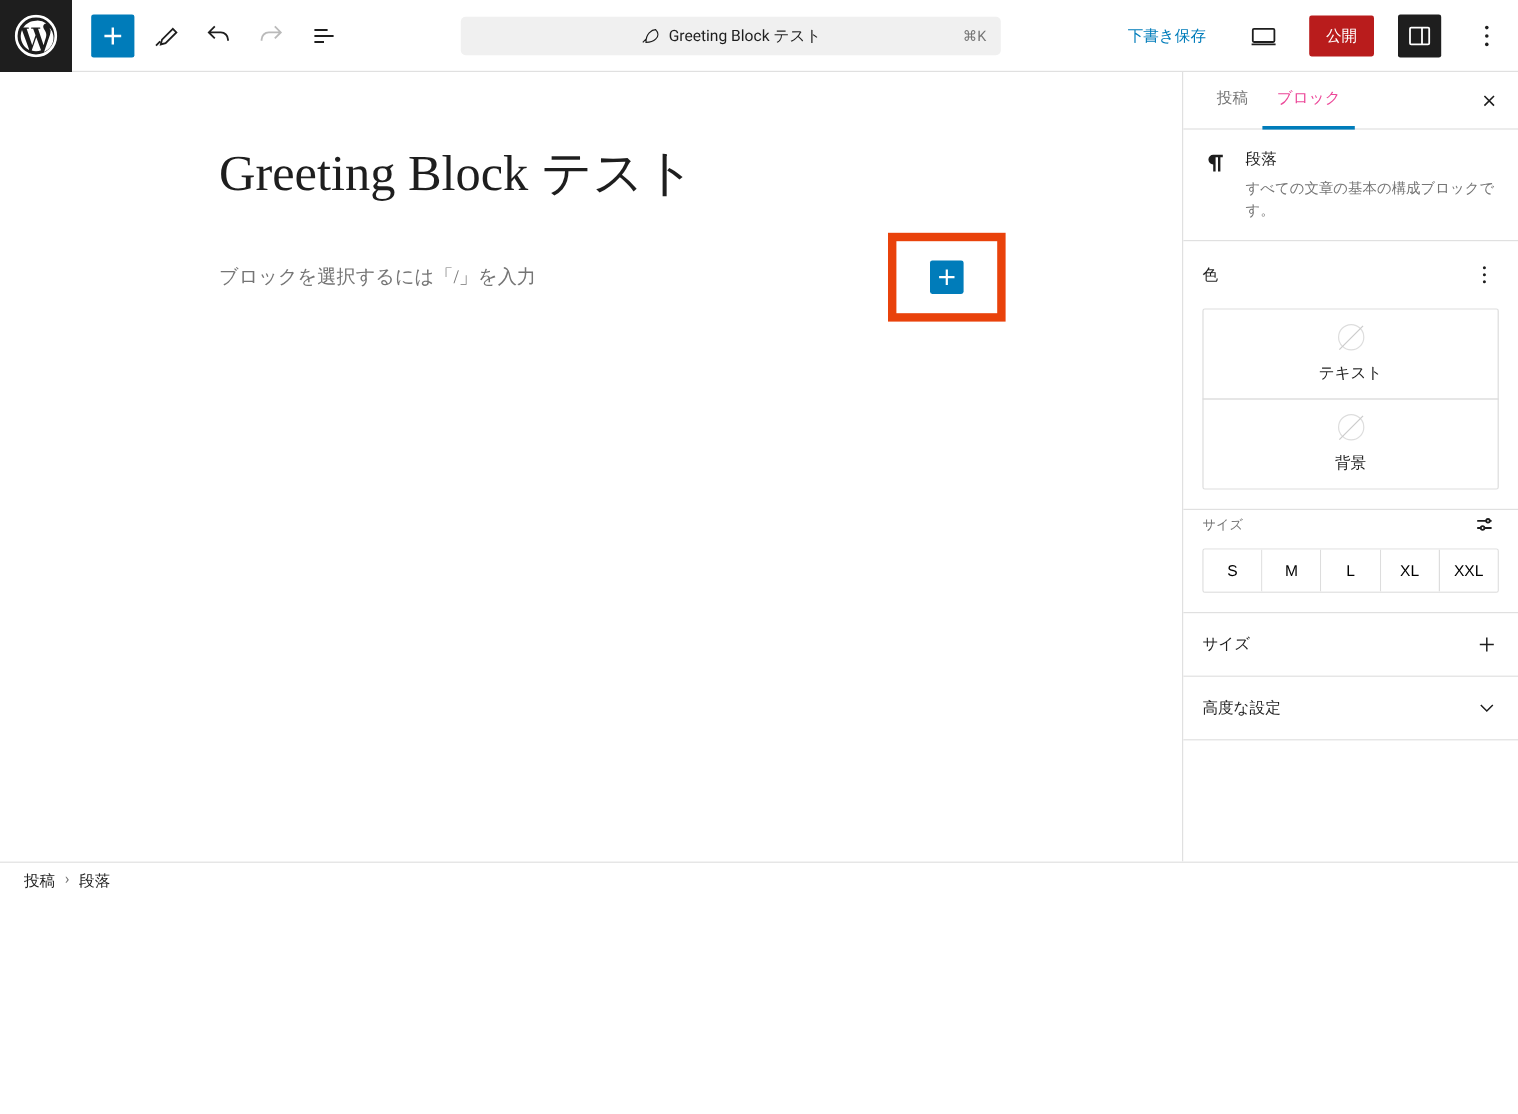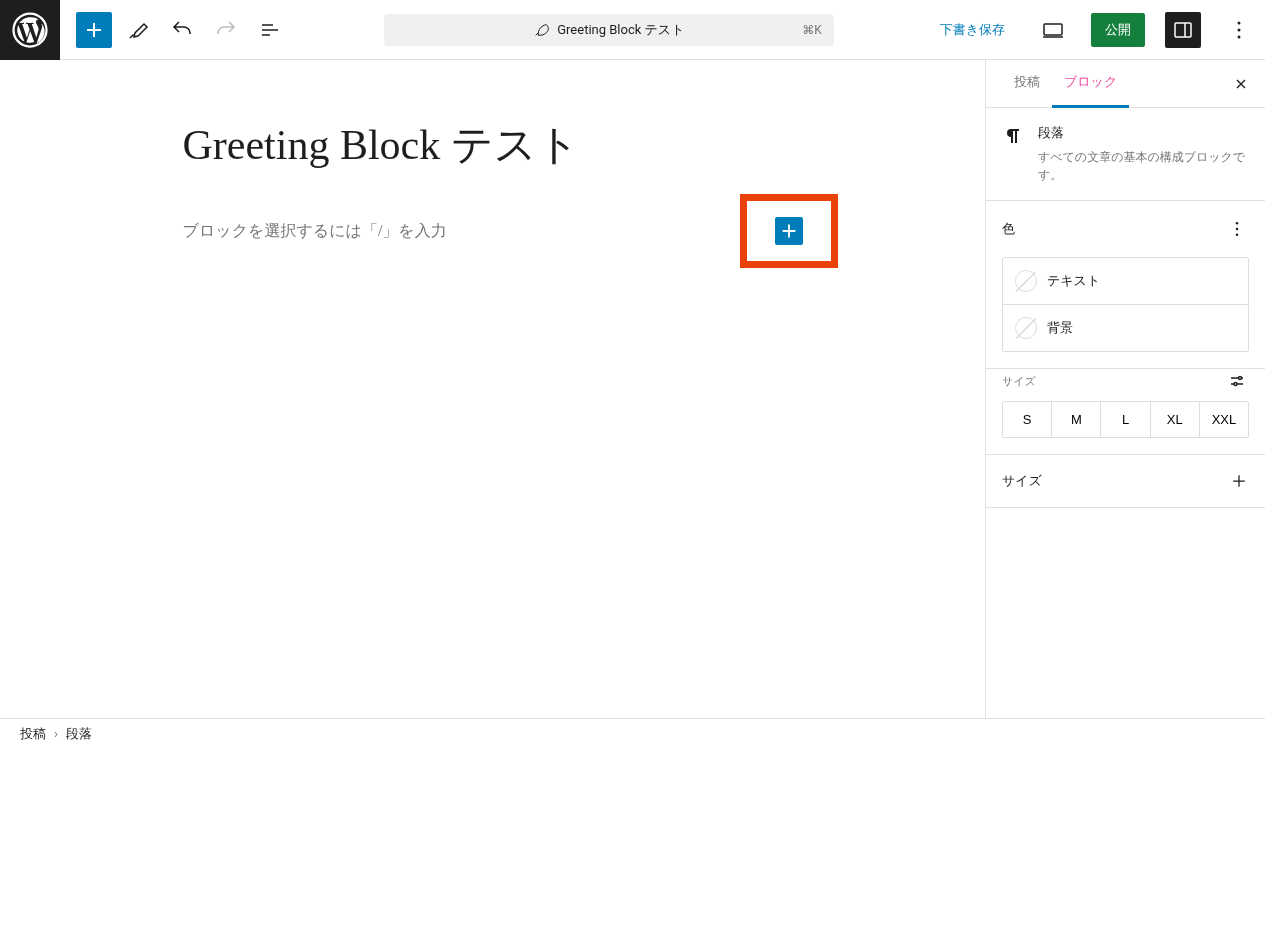--- a/index.html
+++ b/index.html
@@ -17,21 +17,21 @@
     .tb-btn svg { width: 24px; height: 24px; }
     .tb-btn.disabled { opacity: 0.3; }
     
     .toolbar-center { flex: 1; display: flex; justify-content: center; }
     .doc-bar { width: 450px; height: 32px; background: #f0f0f0; border-radius: 4px; display: flex; align-items: center; justify-content: center; gap: 8px; position: relative; }
     .doc-bar-title { font-size: 13px; color: #1e1e1e; }
     .doc-bar-shortcut { position: absolute; right: 12px; font-size: 12px; color: #757575; }
     
     .toolbar-right { display: flex; align-items: center; gap: 20px; padding-right: 8px; }
     .link-btn { color: #007cba; font-size: 13px; background: none; border: none; cursor: pointer; padding: 6px 10px; }
-    .publish-btn { background: #15803d; color: #fff; border: none; padding: 8px 14px; border-radius: 2px; font-size: 13px; cursor: pointer; }
+    .publish-btn { background: #b91c1c; color: #fff; border: none; padding: 8px 14px; border-radius: 2px; font-size: 13px; cursor: pointer; }
     .tb-btn.dark { background: #1e1e1e; color: #fff; }
     
     
     .main { flex: 1; display: flex; overflow: hidden; }
     .canvas { flex: 1; padding: 60px 0 0 0; position: relative; overflow: auto; }
     .content { max-width: 660px; margin: 0 auto; padding: 0 20px; }
     .post-title { font-family: Georgia, 'Times New Roman', serif; font-size: 42px; font-weight: 400; line-height: 1.2; margin-bottom: 32px; }
     .block-row { display: flex; align-items: center; justify-content: space-between; position: relative; margin-top: 47px; }
     .block-placeholder { font-size: 16px; color: #757575; font-family: Georgia, serif; }
     .add-block-wrap { position: relative; }
@@ -49,21 +49,21 @@
     .sb-block-info { padding: 16px; display: flex; gap: 12px; border-bottom: 1px solid #e0e0e0; }
     .sb-block-icon { width: 24px; height: 24px; flex-shrink: 0; }
     .sb-block-text .title { font-size: 13px; font-weight: 500; margin-bottom: 6px; }
     .sb-block-text .desc { font-size: 12px; color: #757575; line-height: 1.5; }
     
     .sb-panel { border-bottom: 1px solid #e0e0e0; }
     .sb-panel-header { display: flex; align-items: center; justify-content: space-between; padding: 16px; }
     .sb-panel-title { font-size: 13px; font-weight: 500; }
     .sb-panel-body { padding: 0 16px 16px; }
     
-    .color-item { border: 1px solid #ddd; padding: 12px; display: flex; align-items: center; gap: 10px; margin-top: -1px; }
+    .color-item { border: 1px solid #ddd; padding: 12px; display: flex; align-items: center; gap: 10px; margin-top: -1px; flex-direction: column; }
     .color-item:first-child { border-radius: 2px 2px 0 0; margin-top: 0; }
     .color-item:last-child { border-radius: 0 0 2px 2px; }
     .color-swatch { width: 22px; height: 22px; border-radius: 50%; border: 1px solid #ddd; background: #fff; position: relative; }
     .color-swatch::after { content: ''; position: absolute; width: 140%; height: 1px; background: #ccc; transform: rotate(-45deg); top: 50%; left: -20%; }
     
     .typo-label { font-size: 11px; color: #757575; text-transform: uppercase; margin-bottom: 8px; display: flex; justify-content: space-between; align-items: center; }
     .size-buttons { display: flex; border: 1px solid #ddd; border-radius: 2px; overflow: hidden; }
     .size-btn { flex: 1; padding: 10px 0; border: none; background: #fff; font-size: 13px; cursor: pointer; border-right: 1px solid #ddd; }
     .size-btn:last-child { border-right: none; }
     
@@ -237,20 +237,28 @@
 
       <div class="sb-panel">
         <div class="sb-panel-collapsed">
           <span class="sb-panel-title">サイズ</span>
           <svg width="20" height="20" viewBox="0 0 24 24" stroke="#1e1e1e" stroke-width="1.5" fill="none">
               <path d="M12 5v14M5 12h14"></path>
             </svg>
         </div>
       </div>
 
+      <div class="sb-panel">
+        <div class="sb-panel-collapsed">
+          <span class="sb-panel-title">高度な設定</span>
+          <svg width="20" height="20" viewBox="0 0 24 24" stroke="#1e1e1e" stroke-width="1.5" fill="none">
+              <path d="M6 9l6 6 6-6"></path>
+            </svg>
+        </div>
+      </div>
     </div>
   </div>
 
   <div class="footer">
     <span>投稿</span>
     <span class="sep">›</span>
     <span>段落</span>
   </div>
 </div>
 

